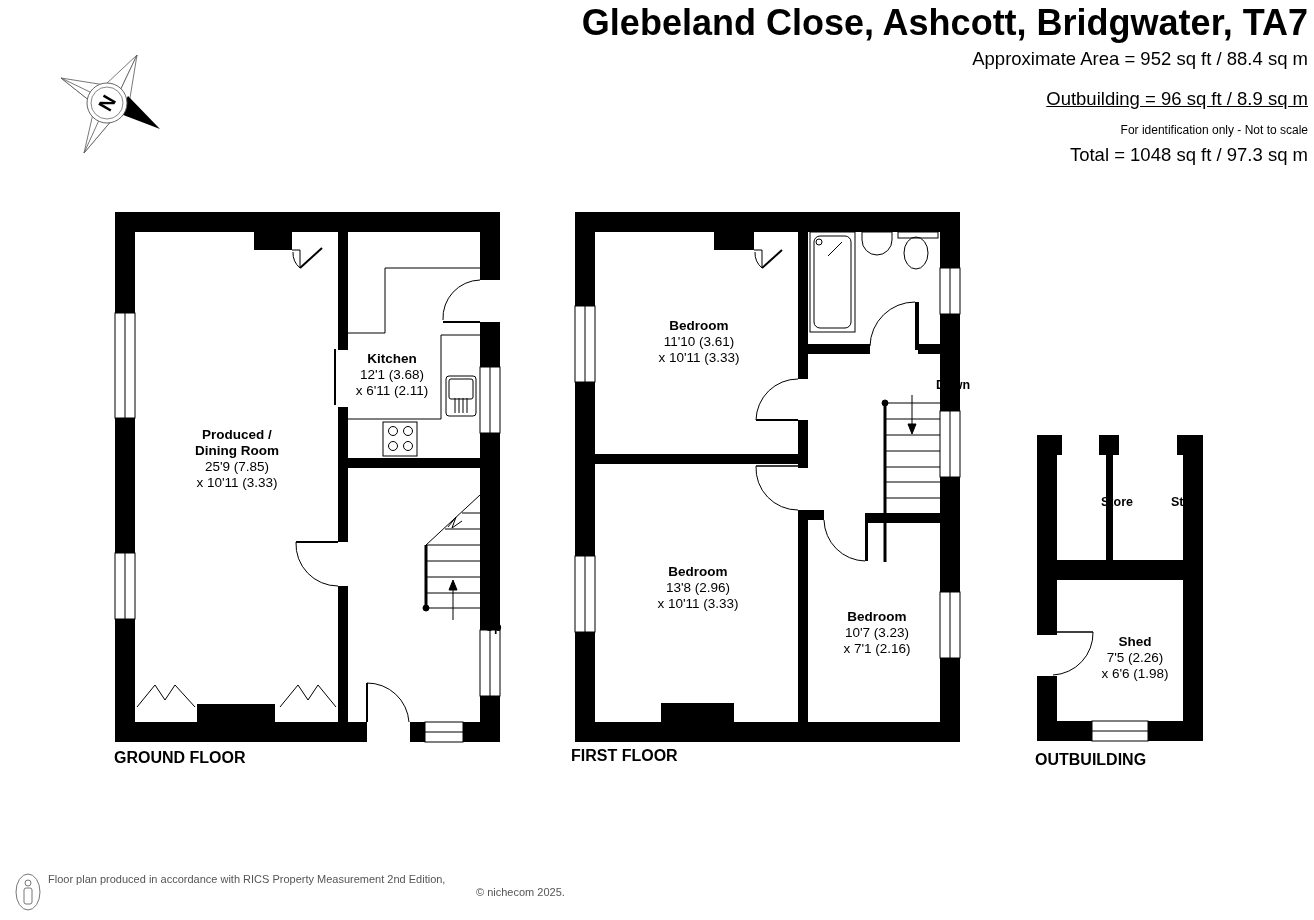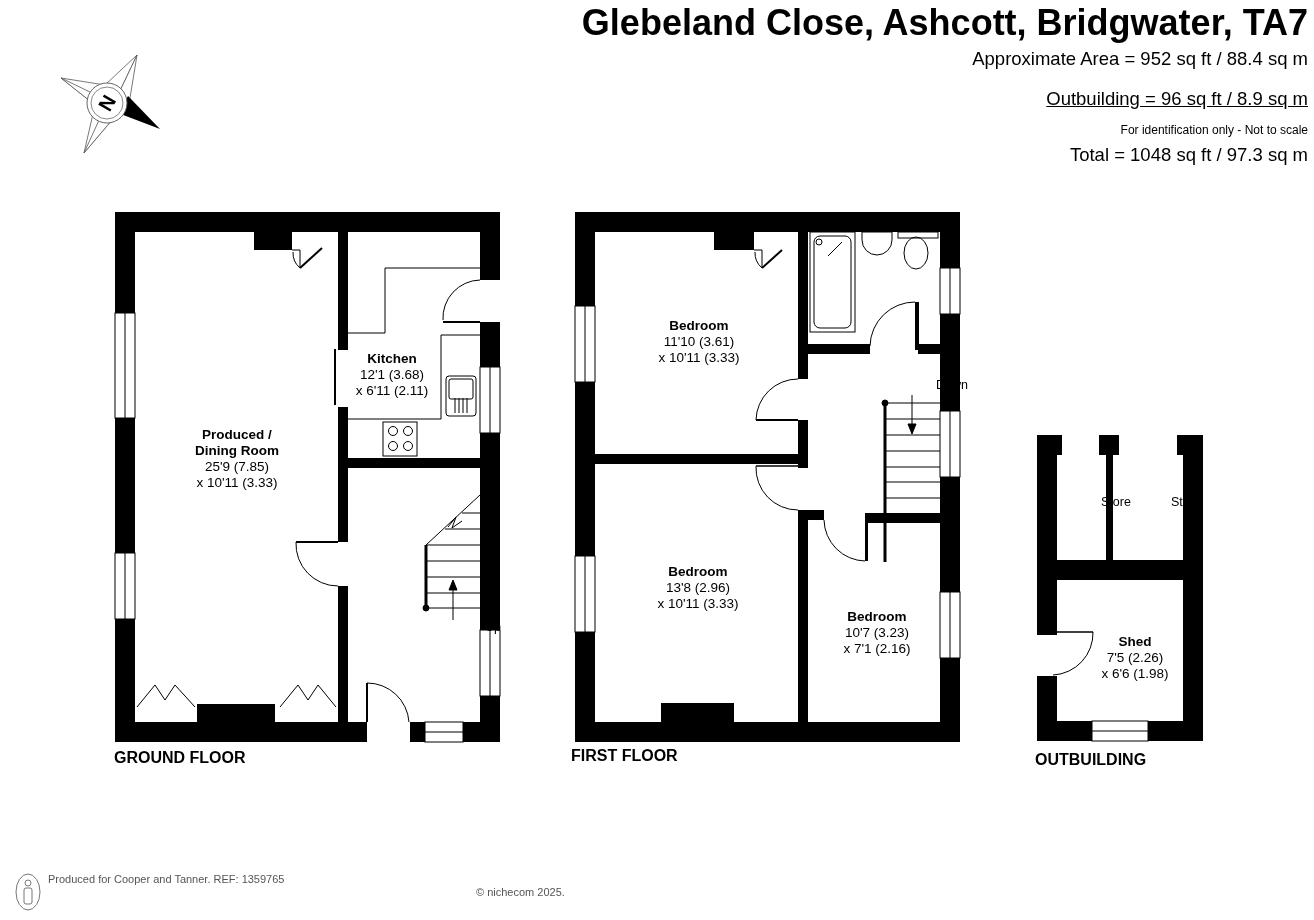--- a/index.html
+++ b/index.html
@@ -8,21 +8,21 @@
   #title{right:6px;top:2px;font-size:36px;font-weight:bold;letter-spacing:0px;white-space:nowrap;}
   .area{right:6px;font-size:18.5px;white-space:nowrap;text-align:right;}
   #area1{top:48px;}
   #area2{top:88px;text-decoration:underline;}
   #area3{top:96px;margin-top:48px;}
   #disclaimer{right:6px;top:123px;font-size:12px;white-space:nowrap;}
   svg.plan{position:absolute;left:0;top:0;}
   .floor-label{font-weight:bold;font-size:16px;white-space:nowrap;}
   .room{text-align:center;font-size:13.5px;line-height:16px;white-space:nowrap;transform:translateX(-50%);}
   .room .rname{font-weight:bold;}
-  .small-label{font-weight:normal;font-size:12.5px;white-space:nowrap;padding-left:40px;}
+  .small-label{font-weight:bold;font-size:12.5px;white-space:nowrap;padding-left:40px;}
   #footer{left:48px;top:872px;font-size:11px;line-height:14px;color:#555;white-space:nowrap;}
   #footer-icon{left:14px;top:872px;width:28px;height:40px;}
   #copyright{left:476px;top:886px;font-size:11px;color:#555;white-space:nowrap;}
 </style>
 </head>
 <body>
 
 <div id="title" class="abs">Glebeland Close, Ashcott, Bridgwater, TA7</div>
 <div id="area1" class="abs area">Approximate Area = 952 sq ft / 88.4 sq m</div>
 <div id="area2" class="abs area">Outbuilding = 96 sq ft / 8.9 sq m</div>
@@ -279,15 +279,15 @@
   <div>7'5 (2.26)</div>
   <div>x 6'6 (1.98)</div>
 </div>
 
 <svg id="footer-icon" class="abs" viewBox="0 0 28 40">
   <ellipse cx="14" cy="20" rx="12" ry="18" fill="none" stroke="#777" stroke-width="1"></ellipse>
   <circle cx="14" cy="11" r="3" fill="none" stroke="#777" stroke-width="1"></circle>
   <rect x="10" y="16" width="8" height="16" rx="2" fill="none" stroke="#777" stroke-width="1"></rect>
 </svg>
 <div id="footer" class="abs">
-  <div>Produced for Cooper and Tanner.   REF:  1359765</div>
+  <div>Floor plan produced in accordance with RICS Property Measurement 2nd Edition,</div>
 </div>
 <div id="copyright" class="abs">© nichecom 2025.</div>
 
 </body></html>

